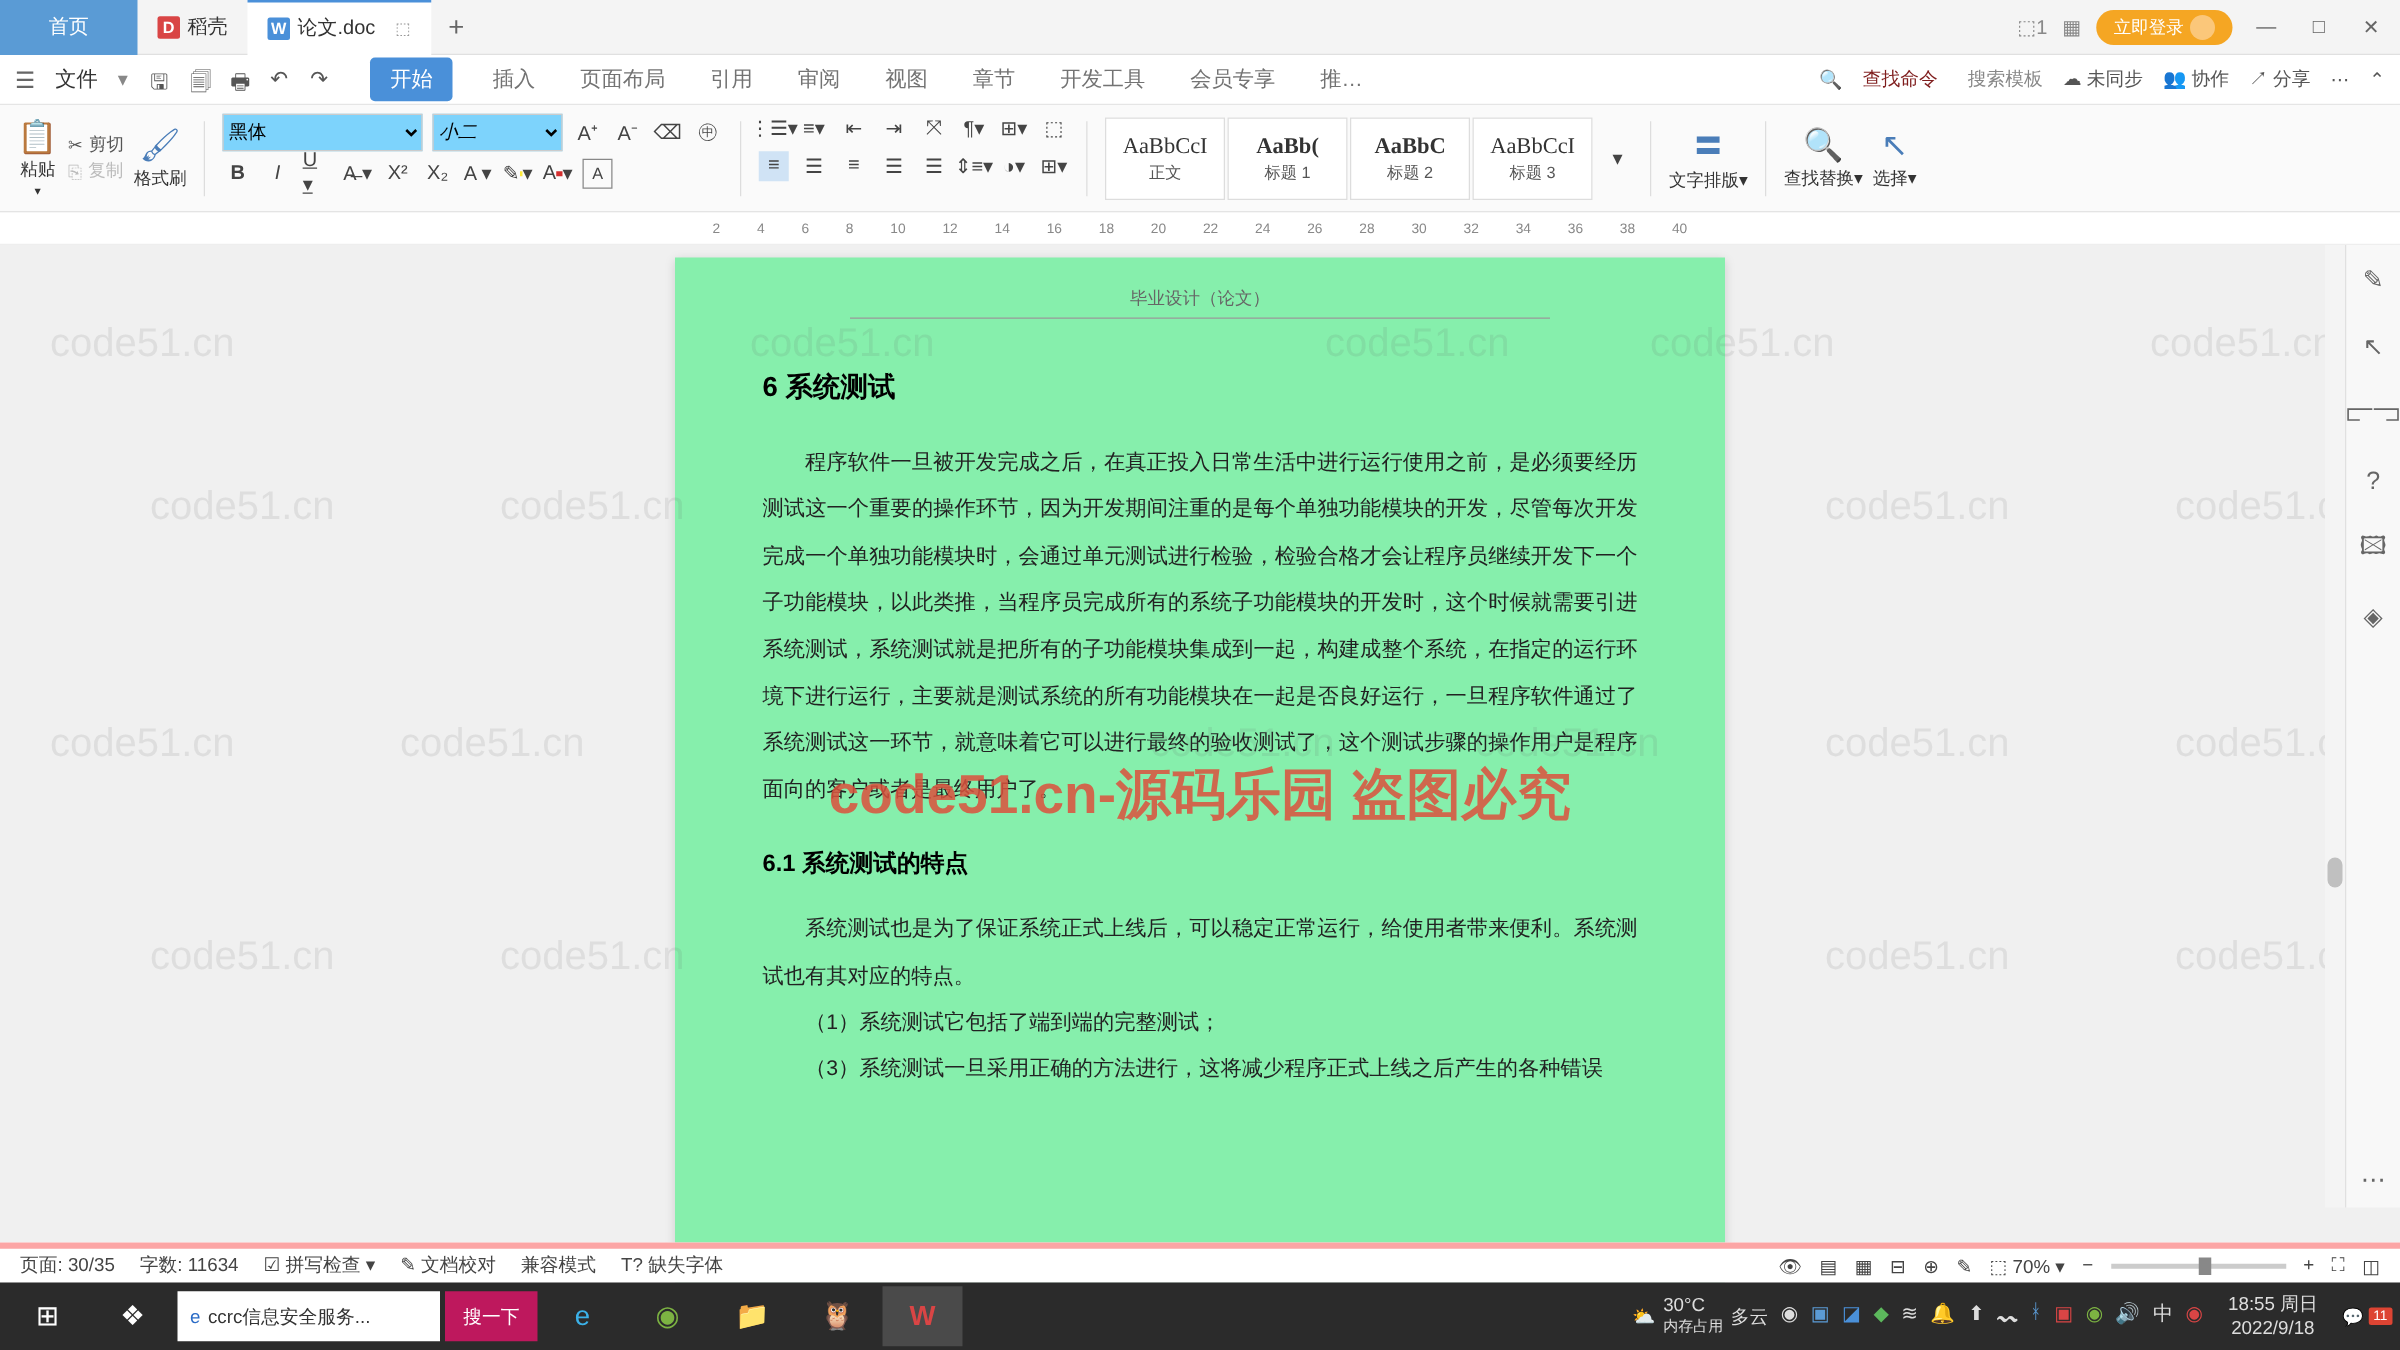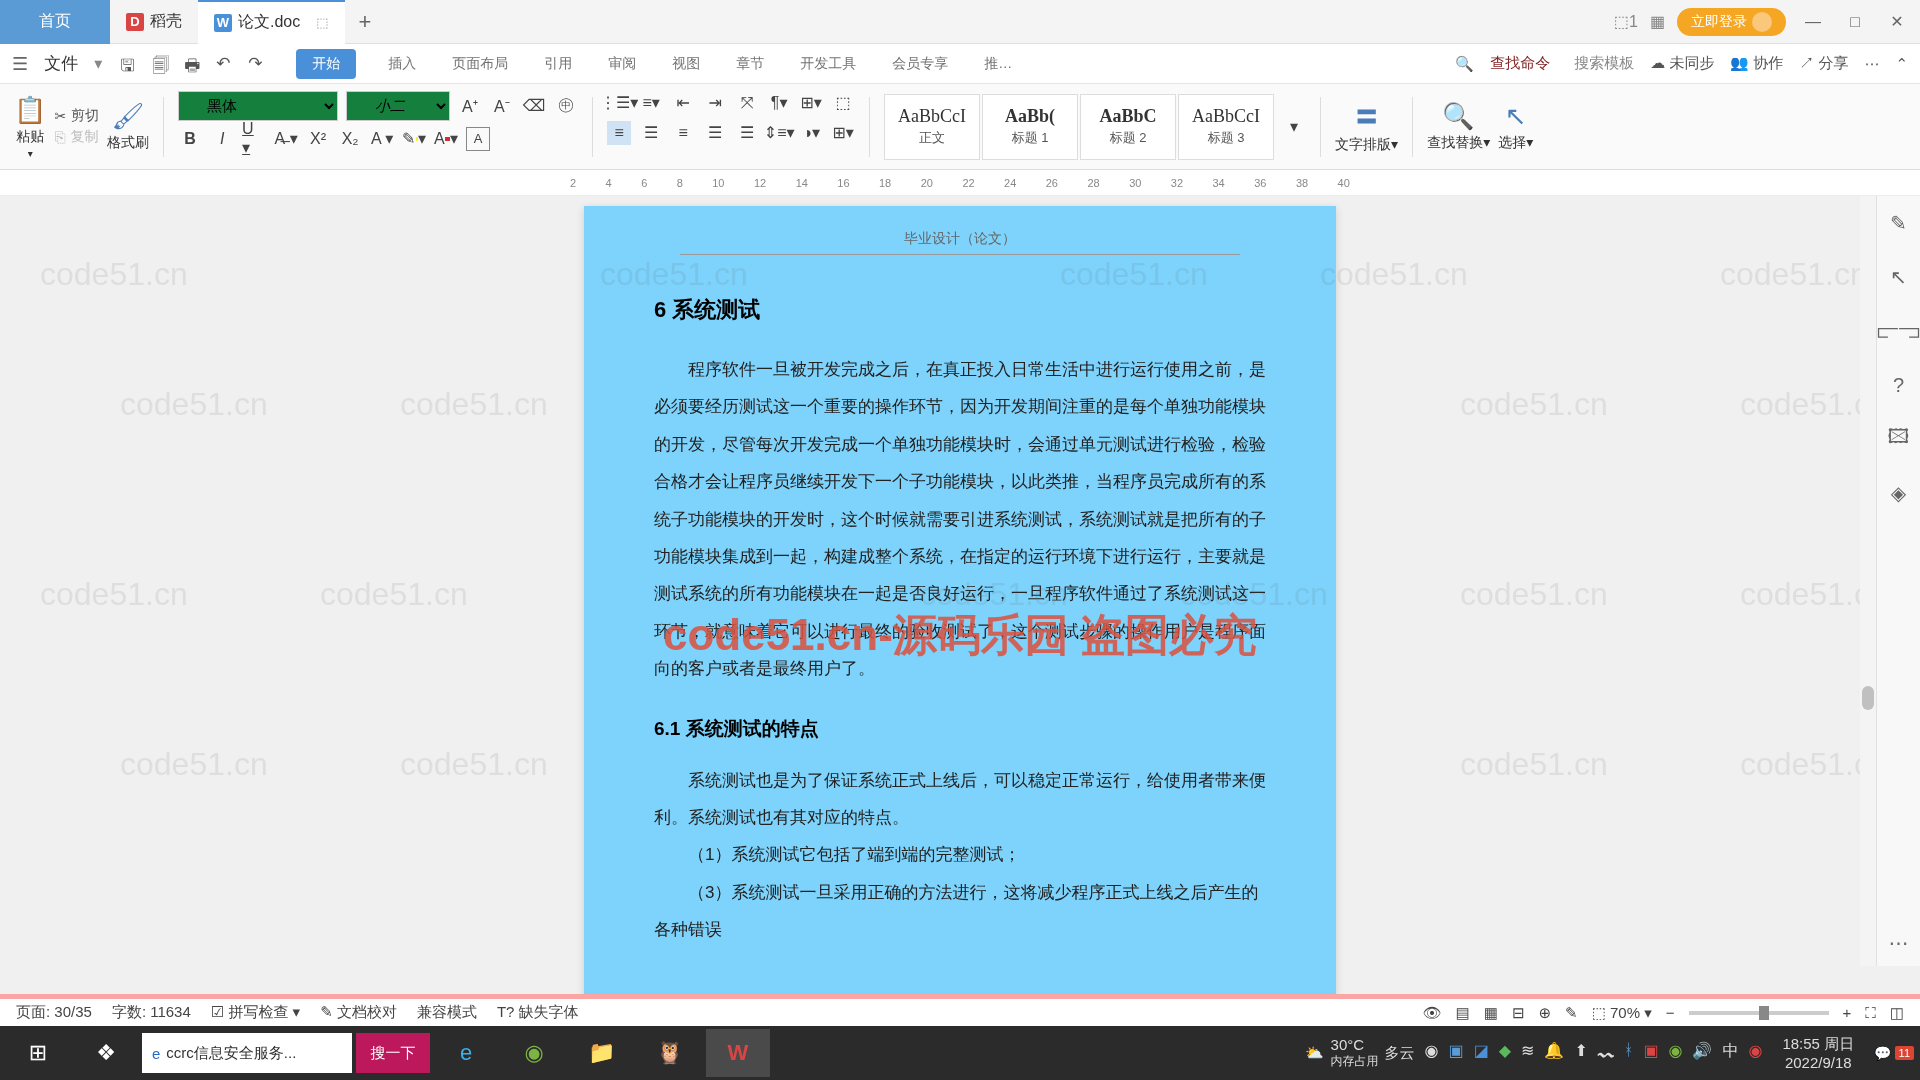--- a/index.html
+++ b/index.html
@@ -21,58 +21,58 @@
 .login-avatar { width: 20px; height: 20px; background: #fbc77a; border-radius: 50%; }
 .win-btn { width: 30px; height: 30px; display: flex; align-items: center; justify-content: center; color: #666; font-size: 16px; }
 
 
 .menubar { height: 40px; background: #fff; display: flex; align-items: center; padding: 0 12px; gap: 0; border-bottom: 1px solid #e5e5e5; }
 .menu-left { display: flex; align-items: center; gap: 10px; }
 .hamburger { font-size: 18px; color: #666; }
 .file-menu { font-size: 17px; color: #333; padding: 0 6px; }
 .qat { display: flex; gap: 10px; margin-left: 8px; }
 .qat-icon { width: 22px; height: 22px; color: #555; font-size: 17px; }
-.menu-tabs { display: flex; gap: 28px; margin-left: 26px; font-size: 14px; }
+.menu-tabs { display: flex; gap: 28px; margin-left: 26px; font-size: 17px; }
 .menu-tab { color: #737373; padding: 6px 4px; }
 .menu-tab.active { background: #4a90d9; color: #fff; padding: 6px 16px; border-radius: 4px; }
 .menubar-right { margin-left: auto; display: flex; align-items: center; gap: 16px; font-size: 15px; color: #555; }
 .search-cmd { color: #7f1d1d; font-size: 15px; }
 .search-tpl { color: #888; font-size: 15px; margin-left: 8px; }
 
 
 .ribbon { height: 86px; background: #fafafa; display: flex; align-items: center; padding: 0 14px; gap: 14px; border-bottom: 1px solid #ddd; }
 .rib-group { display: flex; align-items: center; gap: 8px; height: 72px; }
 .rib-sep { width: 1px; height: 60px; background: #ddd; }
 .big-btn { display: flex; flex-direction: column; align-items: center; gap: 2px; font-size: 14px; color: #333; }
 .big-btn-icon { font-size: 26px; color: #4a7db8; }
 .small-btns { display: flex; flex-direction: column; gap: 3px; font-size: 14px; }
 .small-btn { display: flex; align-items: center; gap: 5px; color: #555; }
 .small-btn.disabled { color: #bbb; }
-.font-select { border: 1px solid #ccc; height: 30px; padding: 0 24px; font-size: 15px; background: #15803d; }
+.font-select { border: 1px solid #ccc; height: 30px; padding: 0 0; font-size: 15px; background: #7dd3fc; }
 .font-name { width: 160px; }
 .font-size { width: 104px; font-style: italic; }
 .fmt-row { display: flex; gap: 8px; align-items: center; }
 .fmt-btn { width: 24px; height: 24px; display: flex; align-items: center; justify-content: center; color: #444; font-size: 16px; }
 .fmt-btn.b { font-weight: bold; }
 .fmt-btn.i { font-style: italic; }
 .fmt-btn.u { text-decoration: underline; }
 .fmt-btn.active { background: #d0e3f5; }
 .color-swatch { width: 18px; height: 4px; }
 .styles-box { display: flex; gap: 2px; }
 .style-item { width: 96px; height: 66px; border: 1px solid #ddd; display: flex; flex-direction: column; align-items: center; justify-content: center; font-size: 13px; background: #fff; }
 .style-prev { font-size: 18px; color: #333; font-family: "Times New Roman", serif; }
 .style-label { font-size: 13px; color: #555; margin-top: 2px; }
 
 
 .ruler { height: 26px; background: #fff; border-bottom: 1px solid #eee; position: relative; font-size: 11px; color: #888; display: flex; align-items: center; justify-content: center; }
 .ruler-inner { width: 780px; display: flex; justify-content: space-between; }
 
 
 .doc-area { height: 830px; background: #f0f0f0; position: relative; overflow: hidden; display: flex; justify-content: center; }
-.page { width: 752px; background: #7dd3fc; margin-top: 10px; box-shadow: 0 2px 8px rgba(0,0,0,0.15); padding: 24px 70px 40px; position: relative; }
+.page { width: 840px; background: #86efac; margin-top: 10px; box-shadow: 0 2px 8px rgba(0,0,0,0.15); padding: 24px 70px 40px; position: relative; }
 .page-header { text-align: center; font-size: 14px; color: #666; padding-bottom: 6px; border-bottom: 1px solid #999; margin: 0 auto 40px; width: 560px; }
 .doc-h1 { font-size: 22px; font-weight: bold; margin-bottom: 26px; }
 .doc-h2 { font-size: 19px; font-weight: bold; margin: 28px 0 20px; }
 .doc-p { font-size: 17px; line-height: 2.2; text-indent: 2em; text-align: justify; color: #222; }
 .doc-li { font-size: 17px; line-height: 2.2; text-indent: 2em; color: #222; }
 
 
 .wm { position: absolute; color: rgba(100,100,100,0.12); font-size: 32px; pointer-events: none; }
 .wm-big { position: absolute; color: rgba(220,80,60,0.85); font-size: 44px; font-weight: bold; pointer-events: none; left: 50%; top: 410px; transform: translateX(-50%); white-space: nowrap; }
 

